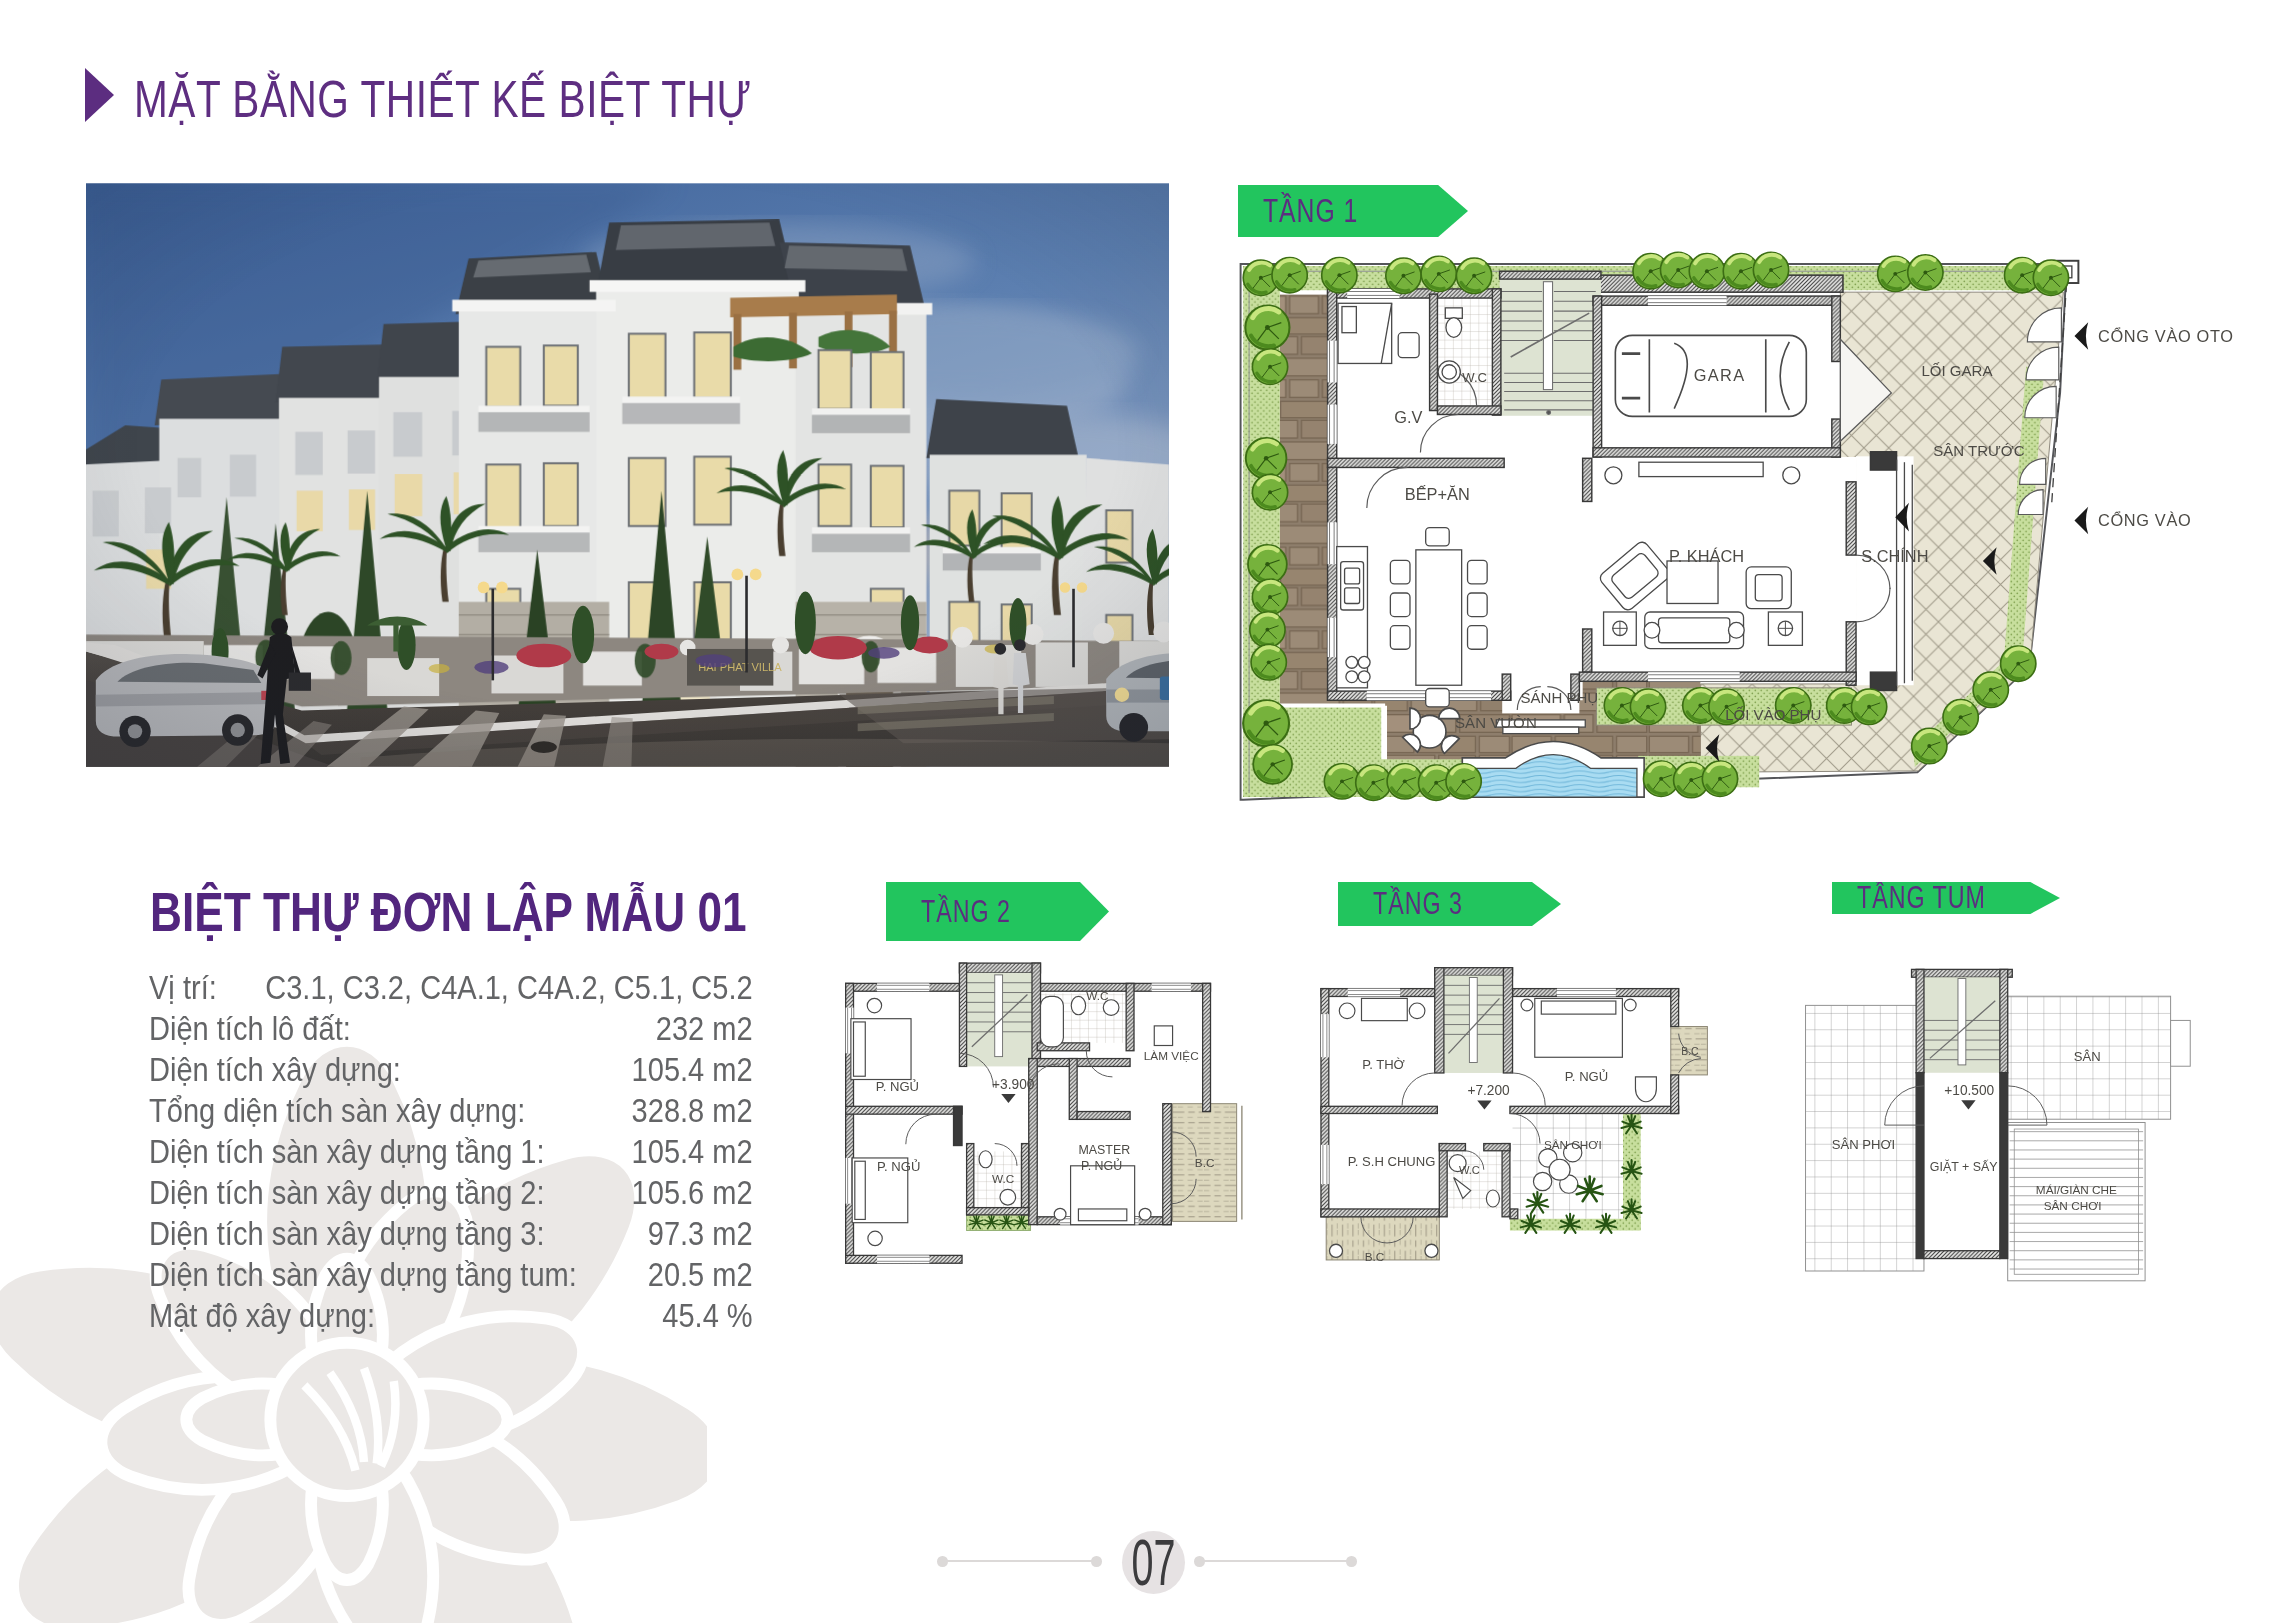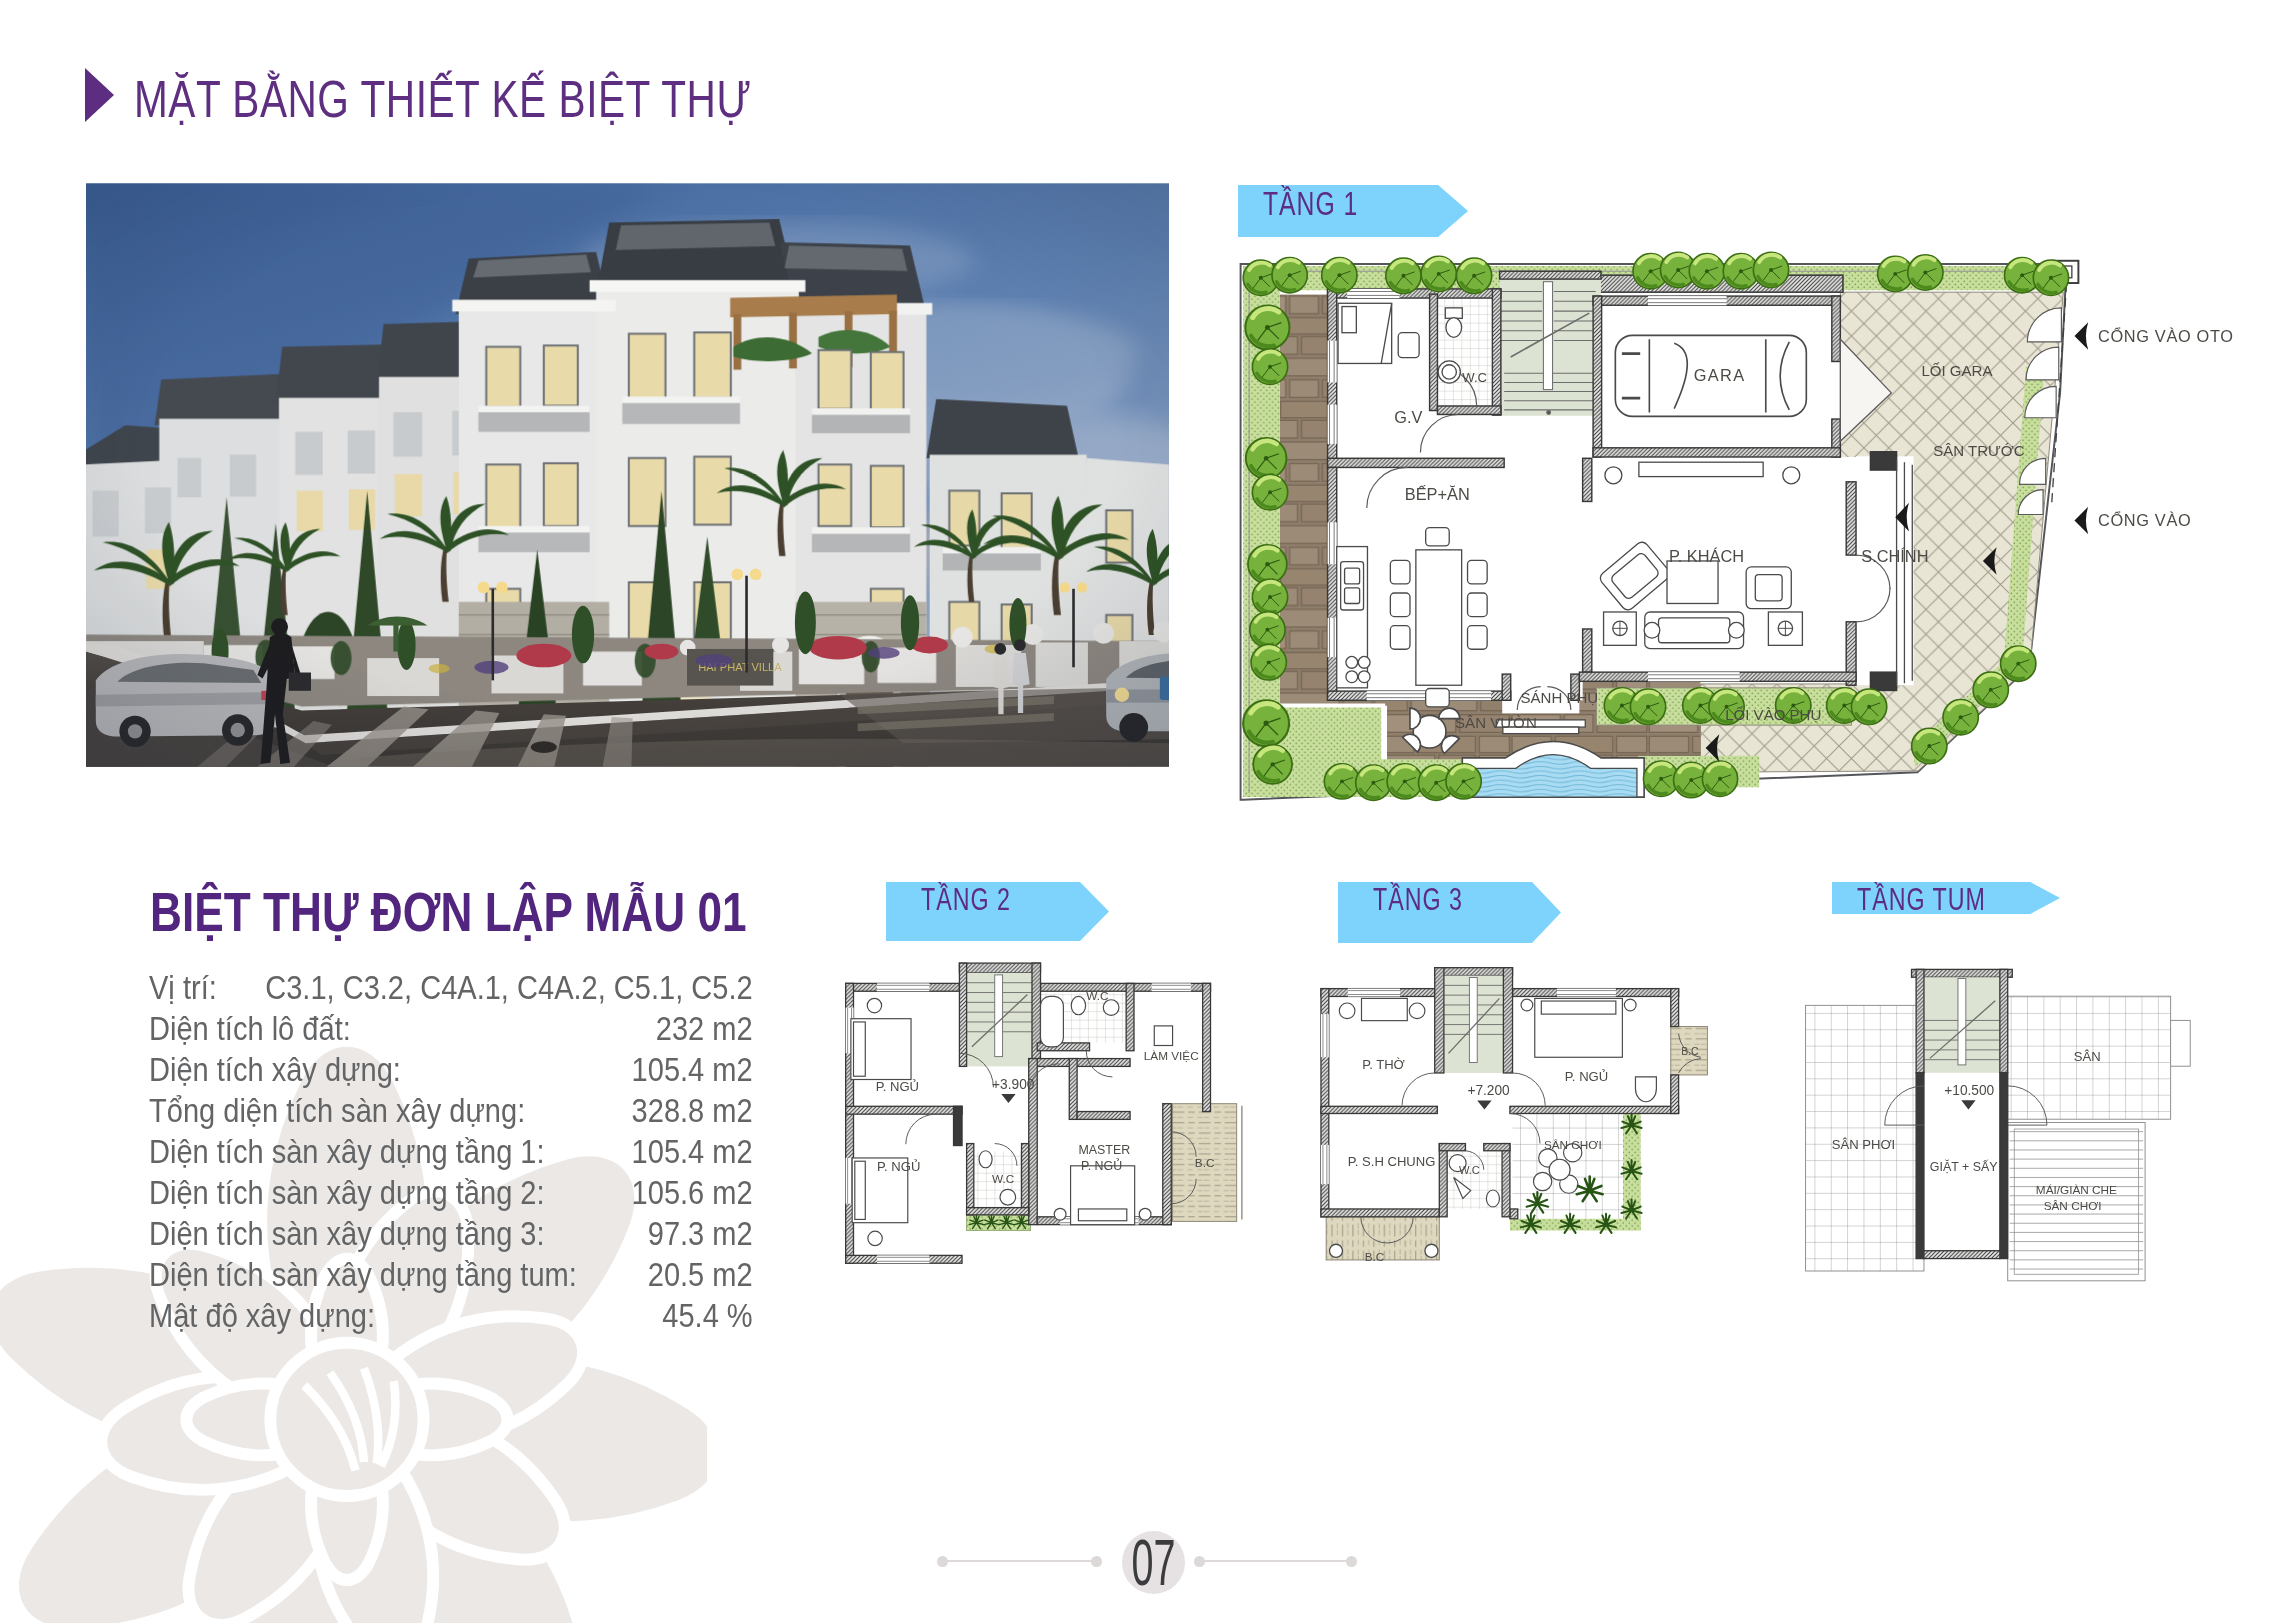--- a/index.html
+++ b/index.html
@@ -1,18 +1,18 @@
 <!DOCTYPE html>
 <html style="font-size:10.5px"><head>
 <meta charset="utf-8">
 <style>
 html,body{margin:0;padding:0}
 body{width:2295px;height:1623px;position:relative;background:#ffffff;font-family:"Liberation Sans",sans-serif;overflow:hidden}
 .abs{position:absolute}
-.banner{position:absolute;background:#7dd3fc;display:flex;align-items:flex-start;clip-path:polygon(0 0,87% 0,100% 50%,87% 100%,0 100%)}
+.banner{position:absolute;background:#22c55e;display:flex;align-items:center;clip-path:polygon(0 0,87% 0,100% 50%,87% 100%,0 100%)}
 .banner span{color:#5c2d80;letter-spacing:1.3px}
 </style>
 </head>
 <body>
 
 <div class="abs" style="left:0;top:935px;width:707px;height:688px;overflow:hidden">
 <svg width="707" height="688" viewBox="0 0 1080 1051">
 <g fill="#ebe8e6" stroke="#ffffff" stroke-width="14" stroke-linejoin="round" transform="translate(530 740) scale(1.3) translate(-540 -700)">
 <g transform="rotate(0 540 700)">
           <path d="M540 700 C430 600 410 440 480 300 C510 240 570 240 600 300 C670 440 650 600 540 700 Z"></path>
@@ -120,21 +120,21 @@
 </div>
 
 <div class="banner" style="left:1238px;top:185px;width:230px;height:52px">
     <span style="font-size:33px;margin-left:25px;transform:scale(0.75,1);transform-origin:left center">TẦNG 1</span>
   </div>
 
 <div class="banner" style="left:886px;top:882px;width:223px;height:59px">
     <span style="font-size:31px;margin-left:35px;transform:scale(0.75,1);transform-origin:left center">TẦNG 2</span>
   </div>
 
-<div class="banner" style="left:1338px;top:882px;width:223px;height:61px">
+<div class="banner" style="left:1338px;top:882px;width:223px;height:44px">
     <span style="font-size:31px;margin-left:35px;transform:scale(0.75,1);transform-origin:left center">TẦNG 3</span>
   </div>
 
 <div class="banner" style="left:1832px;top:882px;width:228px;height:32px">
     <span style="font-size:31px;margin-left:25px;transform:scale(0.75,1);transform-origin:left center">TẦNG TUM</span>
   </div>
 
 <div class="abs" style="left:943px;top:1560px;width:154px;height:2px;background:#dcd9d8"></div>
 <div class="abs" style="left:937px;top:1556px;width:10.5px;height:10.5px;border-radius:50%;background:#dcd9d8"></div>
 <div class="abs" style="left:1091px;top:1556px;width:10.5px;height:10.5px;border-radius:50%;background:#dcd9d8"></div>

